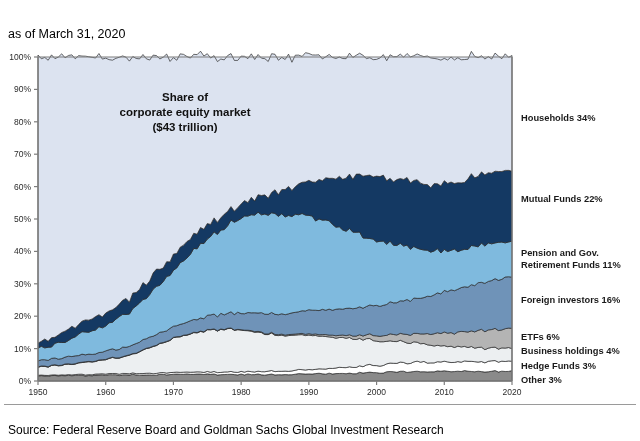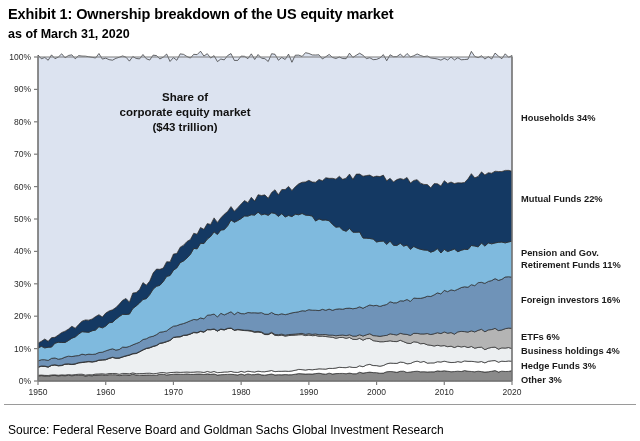--- a/index.html
+++ b/index.html
@@ -28,21 +28,21 @@
     font-size: 14.5px;
     font-weight: bold;
     letter-spacing: -0.1px;
     white-space: nowrap;
   }
   .subtitle {
     position: absolute;
     left: 8px;
     top: 27px;
     font-size: 12.5px;
-    font-weight: bold;
+    font-weight: normal;
     white-space: nowrap;
   }
   .source-rule {
     position: absolute;
     left: 4px;
     top: 404px;
     width: 632px;
     height: 1px;
     background: #9a9a9a;
   }
@@ -69,21 +69,20 @@
     font-size: 11.5px;
     font-weight: bold;
     fill: #111111;
   }
 </style>
 </head>
 <body>
 
 <div id="exhibit">
 
-  <div class="title">Exhibit 1: Ownership breakdown of the US equity market</div>
   <div class="subtitle">as of March 31, 2020</div>
 
   <svg id="chart-svg" width="640" height="400" style="position:absolute;left:0;top:0;">
     <g>
       <rect id="plot-bg" x="38" y="57" width="474" height="324" fill="#e2e8f4"></rect>
     </g>
     <g id="areas">
         <path d="M 38.00 375.91 L 41.39 375.62 L 44.77 375.95 L 48.16 376.16 L 51.54 375.58 L 54.93 375.46 L 58.31 375.85 L 61.70 375.54 L 65.09 375.71 L 68.47 375.39 L 71.86 375.71 L 75.24 375.42 L 78.63 375.25 L 82.01 375.22 L 85.40 376.01 L 88.79 375.53 L 92.17 375.78 L 95.56 375.09 L 98.94 374.92 L 102.33 374.78 L 105.71 375.21 L 109.10 374.65 L 112.49 374.70 L 115.87 374.68 L 119.26 375.60 L 122.64 374.84 L 126.03 374.81 L 129.41 375.11 L 132.80 374.28 L 136.19 374.99 L 139.57 375.13 L 142.96 375.08 L 146.34 374.96 L 149.73 374.89 L 153.11 375.22 L 156.50 375.13 L 159.89 374.28 L 163.27 374.25 L 166.66 374.91 L 170.04 374.60 L 173.43 374.22 L 176.81 374.04 L 180.20 374.23 L 183.59 374.30 L 186.97 373.89 L 190.36 374.35 L 193.74 374.36 L 197.13 373.99 L 200.51 374.03 L 203.90 374.52 L 207.29 373.82 L 210.67 374.36 L 214.06 373.93 L 217.44 375.07 L 220.83 374.66 L 224.21 374.55 L 227.60 374.38 L 230.99 374.26 L 234.37 374.60 L 237.76 374.95 L 241.14 374.01 L 244.53 374.97 L 247.91 373.89 L 251.30 374.65 L 254.69 374.62 L 258.07 373.93 L 261.46 374.85 L 264.84 375.15 L 268.23 374.60 L 271.61 374.00 L 275.00 375.03 L 278.39 374.70 L 281.77 374.83 L 285.16 374.58 L 288.54 374.78 L 291.93 374.72 L 295.31 374.20 L 298.70 373.62 L 302.09 373.82 L 305.47 374.06 L 308.86 373.89 L 312.24 374.06 L 315.63 373.58 L 319.01 373.22 L 322.40 373.81 L 325.79 374.16 L 329.17 373.13 L 332.56 374.03 L 335.94 373.59 L 339.33 373.48 L 342.71 373.41 L 346.10 373.71 L 349.49 373.10 L 352.87 373.75 L 356.26 373.76 L 359.64 372.25 L 363.03 373.12 L 366.41 372.59 L 369.80 372.10 L 373.19 372.61 L 376.57 372.64 L 379.96 373.22 L 383.34 373.08 L 386.73 371.72 L 390.11 371.51 L 393.50 371.69 L 396.89 372.33 L 400.27 371.28 L 403.66 371.19 L 407.04 372.49 L 410.43 371.93 L 413.81 371.52 L 417.20 371.20 L 420.59 371.82 L 423.97 371.71 L 427.36 371.96 L 430.74 371.81 L 434.13 371.86 L 437.51 370.86 L 440.90 371.27 L 444.29 370.76 L 447.67 371.28 L 451.06 371.73 L 454.44 371.56 L 457.83 371.18 L 461.21 371.58 L 464.60 370.56 L 467.99 371.21 L 471.37 371.49 L 474.76 371.78 L 478.14 371.19 L 481.53 371.61 L 484.91 372.07 L 488.30 371.78 L 491.69 371.27 L 495.07 370.55 L 498.46 372.05 L 501.84 371.15 L 505.23 371.52 L 508.61 371.41 L 512.00 370.57 L 512.00 381.00 L 508.61 381.00 L 505.23 381.00 L 501.84 381.00 L 498.46 381.00 L 495.07 381.00 L 491.69 381.00 L 488.30 381.00 L 484.91 381.00 L 481.53 381.00 L 478.14 381.00 L 474.76 381.00 L 471.37 381.00 L 467.99 381.00 L 464.60 381.00 L 461.21 381.00 L 457.83 381.00 L 454.44 381.00 L 451.06 381.00 L 447.67 381.00 L 444.29 381.00 L 440.90 381.00 L 437.51 381.00 L 434.13 381.00 L 430.74 381.00 L 427.36 381.00 L 423.97 381.00 L 420.59 381.00 L 417.20 381.00 L 413.81 381.00 L 410.43 381.00 L 407.04 381.00 L 403.66 381.00 L 400.27 381.00 L 396.89 381.00 L 393.50 381.00 L 390.11 381.00 L 386.73 381.00 L 383.34 381.00 L 379.96 381.00 L 376.57 381.00 L 373.19 381.00 L 369.80 381.00 L 366.41 381.00 L 363.03 381.00 L 359.64 381.00 L 356.26 381.00 L 352.87 381.00 L 349.49 381.00 L 346.10 381.00 L 342.71 381.00 L 339.33 381.00 L 335.94 381.00 L 332.56 381.00 L 329.17 381.00 L 325.79 381.00 L 322.40 381.00 L 319.01 381.00 L 315.63 381.00 L 312.24 381.00 L 308.86 381.00 L 305.47 381.00 L 302.09 381.00 L 298.70 381.00 L 295.31 381.00 L 291.93 381.00 L 288.54 381.00 L 285.16 381.00 L 281.77 381.00 L 278.39 381.00 L 275.00 381.00 L 271.61 381.00 L 268.23 381.00 L 264.84 381.00 L 261.46 381.00 L 258.07 381.00 L 254.69 381.00 L 251.30 381.00 L 247.91 381.00 L 244.53 381.00 L 241.14 381.00 L 237.76 381.00 L 234.37 381.00 L 230.99 381.00 L 227.60 381.00 L 224.21 381.00 L 220.83 381.00 L 217.44 381.00 L 214.06 381.00 L 210.67 381.00 L 207.29 381.00 L 203.90 381.00 L 200.51 381.00 L 197.13 381.00 L 193.74 381.00 L 190.36 381.00 L 186.97 381.00 L 183.59 381.00 L 180.20 381.00 L 176.81 381.00 L 173.43 381.00 L 170.04 381.00 L 166.66 381.00 L 163.27 381.00 L 159.89 381.00 L 156.50 381.00 L 153.11 381.00 L 149.73 381.00 L 146.34 381.00 L 142.96 381.00 L 139.57 381.00 L 136.19 381.00 L 132.80 381.00 L 129.41 381.00 L 126.03 381.00 L 122.64 381.00 L 119.26 381.00 L 115.87 381.00 L 112.49 381.00 L 109.10 381.00 L 105.71 381.00 L 102.33 381.00 L 98.94 381.00 L 95.56 381.00 L 92.17 381.00 L 88.79 381.00 L 85.40 381.00 L 82.01 381.00 L 78.63 381.00 L 75.24 381.00 L 71.86 381.00 L 68.47 381.00 L 65.09 381.00 L 61.70 381.00 L 58.31 381.00 L 54.93 381.00 L 51.54 381.00 L 48.16 381.00 L 44.77 381.00 L 41.39 381.00 L 38.00 381.00 Z" fill="#8a8a8a" stroke="#2a2a2a" stroke-width="0.7"></path>
         <path d="M 38.00 375.31 L 41.39 375.00 L 44.77 375.37 L 48.16 375.48 L 51.54 374.92 L 54.93 374.87 L 58.31 375.22 L 61.70 374.84 L 65.09 375.05 L 68.47 374.62 L 71.86 374.93 L 75.24 374.58 L 78.63 374.23 L 82.01 374.16 L 85.40 375.08 L 88.79 374.64 L 92.17 374.85 L 95.56 374.04 L 98.94 373.91 L 102.33 373.73 L 105.71 374.15 L 109.10 373.53 L 112.49 373.49 L 115.87 373.47 L 119.26 374.26 L 122.64 373.42 L 126.03 373.49 L 129.41 373.81 L 132.80 372.87 L 136.19 373.70 L 139.57 373.59 L 142.96 373.55 L 146.34 373.25 L 149.73 373.16 L 153.11 373.76 L 156.50 373.42 L 159.89 372.67 L 163.27 372.53 L 166.66 373.07 L 170.04 372.60 L 173.43 372.36 L 176.81 372.08 L 180.20 372.38 L 183.59 372.17 L 186.97 371.98 L 190.36 372.23 L 193.74 372.08 L 197.13 371.83 L 200.51 371.91 L 203.90 372.47 L 207.29 371.41 L 210.67 372.27 L 214.06 371.44 L 217.44 372.64 L 220.83 372.45 L 224.21 371.95 L 227.60 371.89 L 230.99 371.43 L 234.37 372.18 L 237.76 372.41 L 241.14 371.37 L 244.53 372.13 L 247.91 371.17 L 251.30 371.67 L 254.69 371.99 L 258.07 371.17 L 261.46 371.68 L 264.84 371.73 L 268.23 371.12 L 271.61 370.51 L 275.00 371.64 L 278.39 371.29 L 281.77 371.29 L 285.16 371.08 L 288.54 371.34 L 291.93 370.93 L 295.31 370.22 L 298.70 369.39 L 302.09 369.64 L 305.47 370.01 L 308.86 369.51 L 312.24 369.75 L 315.63 369.32 L 319.01 368.80 L 322.40 368.95 L 325.79 369.09 L 329.17 368.35 L 332.56 368.45 L 335.94 368.00 L 339.33 367.28 L 342.71 367.54 L 346.10 367.65 L 349.49 366.74 L 352.87 367.44 L 356.26 367.43 L 359.64 365.76 L 363.03 366.78 L 366.41 364.96 L 369.80 364.34 L 373.19 365.54 L 376.57 365.61 L 379.96 366.19 L 383.34 365.49 L 386.73 363.84 L 390.11 363.05 L 393.50 363.27 L 396.89 363.36 L 400.27 362.04 L 403.66 362.44 L 407.04 363.80 L 410.43 363.49 L 413.81 361.89 L 417.20 361.14 L 420.59 362.20 L 423.97 361.41 L 427.36 363.10 L 430.74 362.89 L 434.13 362.89 L 437.51 361.69 L 440.90 362.00 L 444.29 361.19 L 447.67 361.90 L 451.06 362.54 L 454.44 362.42 L 457.83 361.58 L 461.21 362.20 L 464.60 360.90 L 467.99 361.31 L 471.37 361.34 L 474.76 361.66 L 478.14 362.09 L 481.53 361.56 L 484.91 362.85 L 488.30 361.28 L 491.69 360.77 L 495.07 360.55 L 498.46 362.18 L 501.84 361.15 L 505.23 361.47 L 508.61 360.94 L 512.00 361.24 L 512.00 370.57 L 508.61 371.41 L 505.23 371.52 L 501.84 371.15 L 498.46 372.05 L 495.07 370.55 L 491.69 371.27 L 488.30 371.78 L 484.91 372.07 L 481.53 371.61 L 478.14 371.19 L 474.76 371.78 L 471.37 371.49 L 467.99 371.21 L 464.60 370.56 L 461.21 371.58 L 457.83 371.18 L 454.44 371.56 L 451.06 371.73 L 447.67 371.28 L 444.29 370.76 L 440.90 371.27 L 437.51 370.86 L 434.13 371.86 L 430.74 371.81 L 427.36 371.96 L 423.97 371.71 L 420.59 371.82 L 417.20 371.20 L 413.81 371.52 L 410.43 371.93 L 407.04 372.49 L 403.66 371.19 L 400.27 371.28 L 396.89 372.33 L 393.50 371.69 L 390.11 371.51 L 386.73 371.72 L 383.34 373.08 L 379.96 373.22 L 376.57 372.64 L 373.19 372.61 L 369.80 372.10 L 366.41 372.59 L 363.03 373.12 L 359.64 372.25 L 356.26 373.76 L 352.87 373.75 L 349.49 373.10 L 346.10 373.71 L 342.71 373.41 L 339.33 373.48 L 335.94 373.59 L 332.56 374.03 L 329.17 373.13 L 325.79 374.16 L 322.40 373.81 L 319.01 373.22 L 315.63 373.58 L 312.24 374.06 L 308.86 373.89 L 305.47 374.06 L 302.09 373.82 L 298.70 373.62 L 295.31 374.20 L 291.93 374.72 L 288.54 374.78 L 285.16 374.58 L 281.77 374.83 L 278.39 374.70 L 275.00 375.03 L 271.61 374.00 L 268.23 374.60 L 264.84 375.15 L 261.46 374.85 L 258.07 373.93 L 254.69 374.62 L 251.30 374.65 L 247.91 373.89 L 244.53 374.97 L 241.14 374.01 L 237.76 374.95 L 234.37 374.60 L 230.99 374.26 L 227.60 374.38 L 224.21 374.55 L 220.83 374.66 L 217.44 375.07 L 214.06 373.93 L 210.67 374.36 L 207.29 373.82 L 203.90 374.52 L 200.51 374.03 L 197.13 373.99 L 193.74 374.36 L 190.36 374.35 L 186.97 373.89 L 183.59 374.30 L 180.20 374.23 L 176.81 374.04 L 173.43 374.22 L 170.04 374.60 L 166.66 374.91 L 163.27 374.25 L 159.89 374.28 L 156.50 375.13 L 153.11 375.22 L 149.73 374.89 L 146.34 374.96 L 142.96 375.08 L 139.57 375.13 L 136.19 374.99 L 132.80 374.28 L 129.41 375.11 L 126.03 374.81 L 122.64 374.84 L 119.26 375.60 L 115.87 374.68 L 112.49 374.70 L 109.10 374.65 L 105.71 375.21 L 102.33 374.78 L 98.94 374.92 L 95.56 375.09 L 92.17 375.78 L 88.79 375.53 L 85.40 376.01 L 82.01 375.22 L 78.63 375.25 L 75.24 375.42 L 71.86 375.71 L 68.47 375.39 L 65.09 375.71 L 61.70 375.54 L 58.31 375.85 L 54.93 375.46 L 51.54 375.58 L 48.16 376.16 L 44.77 375.95 L 41.39 375.62 L 38.00 375.91 Z" fill="#ffffff" stroke="#2a2a2a" stroke-width="0.7"></path>
         <path d="M 38.00 367.34 L 41.39 366.26 L 44.77 366.39 L 48.16 367.14 L 51.54 365.46 L 54.93 364.98 L 58.31 365.83 L 61.70 365.55 L 65.09 364.29 L 68.47 364.07 L 71.86 364.56 L 75.24 364.02 L 78.63 362.91 L 82.01 362.56 L 85.40 362.04 L 88.79 361.71 L 92.17 361.99 L 95.56 361.52 L 98.94 360.28 L 102.33 360.00 L 105.71 359.81 L 109.10 358.43 L 112.49 357.47 L 115.87 358.21 L 119.26 358.17 L 122.64 357.01 L 126.03 356.00 L 129.41 355.19 L 132.80 353.83 L 136.19 353.52 L 139.57 351.85 L 142.96 350.03 L 146.34 348.57 L 149.73 347.88 L 153.11 346.52 L 156.50 345.58 L 159.89 343.44 L 163.27 342.87 L 166.66 341.74 L 170.04 340.47 L 173.43 337.66 L 176.81 337.00 L 180.20 336.86 L 183.59 335.46 L 186.97 335.20 L 190.36 334.09 L 193.74 332.58 L 197.13 332.90 L 200.51 331.41 L 203.90 332.17 L 207.29 329.74 L 210.67 329.81 L 214.06 329.19 L 217.44 331.09 L 220.83 329.30 L 224.21 329.97 L 227.60 328.64 L 230.99 328.23 L 234.37 330.30 L 237.76 329.69 L 241.14 330.02 L 244.53 330.55 L 247.91 330.70 L 251.30 331.22 L 254.69 332.29 L 258.07 332.04 L 261.46 332.58 L 264.84 334.55 L 268.23 334.59 L 271.61 332.99 L 275.00 335.38 L 278.39 335.60 L 281.77 335.12 L 285.16 336.10 L 288.54 335.58 L 291.93 335.28 L 295.31 335.09 L 298.70 334.77 L 302.09 334.61 L 305.47 335.59 L 308.86 335.01 L 312.24 335.67 L 315.63 335.49 L 319.01 336.26 L 322.40 336.13 L 325.79 336.54 L 329.17 336.90 L 332.56 337.31 L 335.94 338.25 L 339.33 337.53 L 342.71 337.40 L 346.10 338.30 L 349.49 337.46 L 352.87 339.29 L 356.26 339.54 L 359.64 338.35 L 363.03 340.21 L 366.41 338.65 L 369.80 338.51 L 373.19 340.63 L 376.57 341.17 L 379.96 341.77 L 383.34 341.73 L 386.73 341.35 L 390.11 340.78 L 393.50 341.50 L 396.89 341.59 L 400.27 340.26 L 403.66 341.67 L 407.04 343.10 L 410.43 343.55 L 413.81 341.77 L 417.20 342.19 L 420.59 343.76 L 423.97 343.45 L 427.36 344.81 L 430.74 345.25 L 434.13 346.01 L 437.51 345.29 L 440.90 345.96 L 444.29 345.58 L 447.67 346.68 L 451.06 346.17 L 454.44 347.54 L 457.83 346.15 L 461.21 346.95 L 464.60 346.38 L 467.99 347.56 L 471.37 346.47 L 474.76 348.21 L 478.14 347.41 L 481.53 347.18 L 484.91 349.70 L 488.30 348.17 L 491.69 347.38 L 495.07 347.11 L 498.46 349.20 L 501.84 347.88 L 505.23 348.07 L 508.61 347.56 L 512.00 348.54 L 512.00 361.24 L 508.61 360.94 L 505.23 361.47 L 501.84 361.15 L 498.46 362.18 L 495.07 360.55 L 491.69 360.77 L 488.30 361.28 L 484.91 362.85 L 481.53 361.56 L 478.14 362.09 L 474.76 361.66 L 471.37 361.34 L 467.99 361.31 L 464.60 360.90 L 461.21 362.20 L 457.83 361.58 L 454.44 362.42 L 451.06 362.54 L 447.67 361.90 L 444.29 361.19 L 440.90 362.00 L 437.51 361.69 L 434.13 362.89 L 430.74 362.89 L 427.36 363.10 L 423.97 361.41 L 420.59 362.20 L 417.20 361.14 L 413.81 361.89 L 410.43 363.49 L 407.04 363.80 L 403.66 362.44 L 400.27 362.04 L 396.89 363.36 L 393.50 363.27 L 390.11 363.05 L 386.73 363.84 L 383.34 365.49 L 379.96 366.19 L 376.57 365.61 L 373.19 365.54 L 369.80 364.34 L 366.41 364.96 L 363.03 366.78 L 359.64 365.76 L 356.26 367.43 L 352.87 367.44 L 349.49 366.74 L 346.10 367.65 L 342.71 367.54 L 339.33 367.28 L 335.94 368.00 L 332.56 368.45 L 329.17 368.35 L 325.79 369.09 L 322.40 368.95 L 319.01 368.80 L 315.63 369.32 L 312.24 369.75 L 308.86 369.51 L 305.47 370.01 L 302.09 369.64 L 298.70 369.39 L 295.31 370.22 L 291.93 370.93 L 288.54 371.34 L 285.16 371.08 L 281.77 371.29 L 278.39 371.29 L 275.00 371.64 L 271.61 370.51 L 268.23 371.12 L 264.84 371.73 L 261.46 371.68 L 258.07 371.17 L 254.69 371.99 L 251.30 371.67 L 247.91 371.17 L 244.53 372.13 L 241.14 371.37 L 237.76 372.41 L 234.37 372.18 L 230.99 371.43 L 227.60 371.89 L 224.21 371.95 L 220.83 372.45 L 217.44 372.64 L 214.06 371.44 L 210.67 372.27 L 207.29 371.41 L 203.90 372.47 L 200.51 371.91 L 197.13 371.83 L 193.74 372.08 L 190.36 372.23 L 186.97 371.98 L 183.59 372.17 L 180.20 372.38 L 176.81 372.08 L 173.43 372.36 L 170.04 372.60 L 166.66 373.07 L 163.27 372.53 L 159.89 372.67 L 156.50 373.42 L 153.11 373.76 L 149.73 373.16 L 146.34 373.25 L 142.96 373.55 L 139.57 373.59 L 136.19 373.70 L 132.80 372.87 L 129.41 373.81 L 126.03 373.49 L 122.64 373.42 L 119.26 374.26 L 115.87 373.47 L 112.49 373.49 L 109.10 373.53 L 105.71 374.15 L 102.33 373.73 L 98.94 373.91 L 95.56 374.04 L 92.17 374.85 L 88.79 374.64 L 85.40 375.08 L 82.01 374.16 L 78.63 374.23 L 75.24 374.58 L 71.86 374.93 L 68.47 374.62 L 65.09 375.05 L 61.70 374.84 L 58.31 375.22 L 54.93 374.87 L 51.54 374.92 L 48.16 375.48 L 44.77 375.37 L 41.39 375.00 L 38.00 375.31 Z" fill="#eceff1" stroke="#2a2a2a" stroke-width="0.7"></path>

